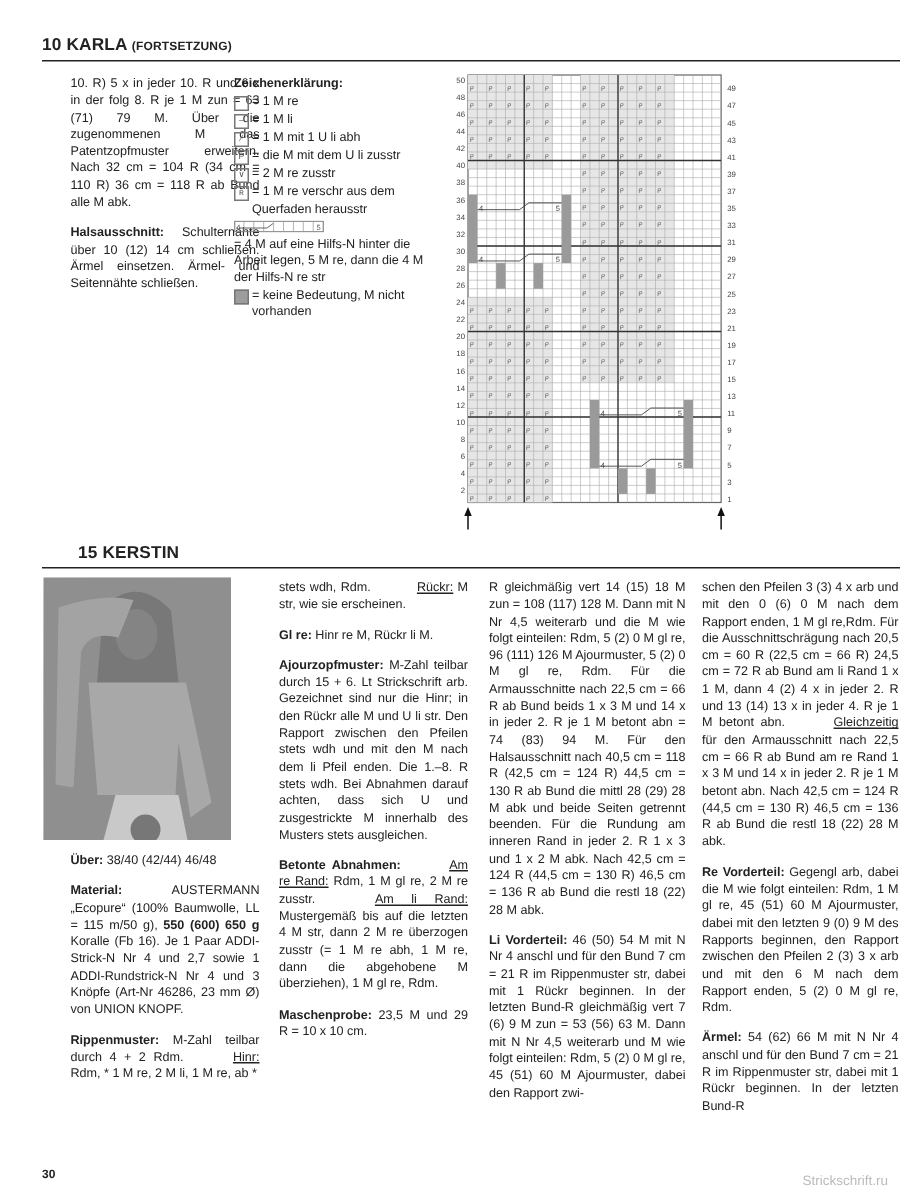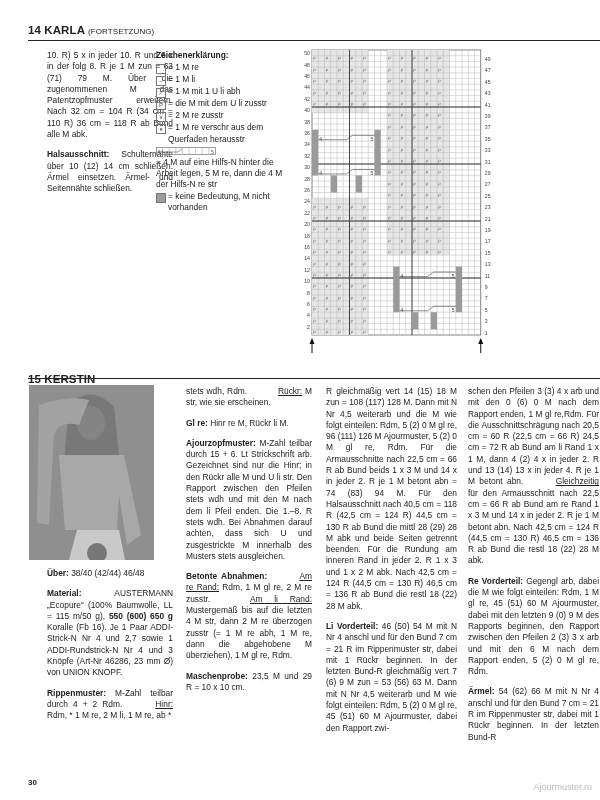--- a/index.html
+++ b/index.html
@@ -1,39 +1,39 @@
 <!DOCTYPE html>
 <html><head>
 <meta charset="utf-8">
 <style>
   html,body{margin:0;padding:0;background:#fff;}
   body{width:600px;height:800px;position:relative;overflow:hidden;font-family:"Liberation Sans",sans-serif;color:#222;}
   .hdr{position:absolute;left:28px;font-weight:bold;font-size:11.5px;letter-spacing:0.1px;}
-  .hdr small{font-size:8px;font-weight:normal;}
+  .hdr small{font-size:8px;font-weight:bold;}
   .rule{position:absolute;left:28px;right:0;height:0;border-top:1.4px solid #222;}
   .col{position:absolute;font-size:8.4px;line-height:11.3px;text-align:justify;margin-left:18px;}
   .col p{margin:0 0 9px 0;}
   .col b{font-weight:bold;}
   .col u{text-decoration:underline;padding-left:28px;}
   .legend{position:absolute;left:156px;top:50px;width:140px;font-size:8.4px;line-height:11.3px;}
   .legend .lt{font-weight:bold;margin-bottom:1px;}
   .lg-row{display:flex;}
   .lg-row .sym{display:inline-block;width:8px;height:8px;border:0.8px solid #777;margin:2px 2px 0 0;flex:none;font-size:6px;line-height:8px;text-align:center;color:#555;}
   .lg-row .txt{flex:1;}
   .cable{display:block;width:60px;height:8px;margin:2px 0;}
   .photo{position:absolute;left:29px;top:385px;width:125px;height:175px;background:linear-gradient(160deg,#9a9a9a,#7c7c7c 40%,#8d8d8d 70%,#6c6c6c);overflow:hidden;}
   .pagenum{position:absolute;left:28px;top:778px;font-size:8px;font-weight:bold;}
   .watermark{position:absolute;right:8px;top:782px;font-size:9px;color:#bbb;}
   #chart{position:absolute;left:300px;top:44px;}
 </style>
 </head>
 <body>
 
 <div class="hdr" style="top:24px;">
-  <span>14 KARLA</span>
+  <span>10 KARLA</span>
   <small>(FORTSETZUNG)</small>
 </div>
 <div class="rule" style="top:40px;"></div>
 
 <div class="col" style="left:29px;top:50px;width:126px;">
   <p>10. R) 5 x in jeder 10. R und 6 x in der folg 8. R je 1 M zun = 63 (71) 79 M. Über die zugenommenen M das Patentzopfmuster erweitern. Nach 32 cm = 104 R (34 cm = 110 R) 36 cm = 118 R ab Bund alle M abk.</p>
   <p><b>Halsausschnitt:</b><span> Schulternähte über 10 (12) 14 cm schließen. Ärmel einsetzen. Ärmel- und Seitennähte schließen.</span></p>
 </div>
 
 <div class="legend">
@@ -494,21 +494,21 @@
     <text x="184.75" y="51.099999999999994" font-size="5.2" fill="#444" font-family="Liberation Sans, sans-serif">43</text>
     <text x="184.75" y="39.69999999999999" font-size="5.2" fill="#444" font-family="Liberation Sans, sans-serif">45</text>
     <text x="184.75" y="28.30000000000001" font-size="5.2" fill="#444" font-family="Liberation Sans, sans-serif">47</text>
     <text x="184.75" y="16.899999999999977" font-size="5.2" fill="#444" font-family="Liberation Sans, sans-serif">49</text>
     <line x1="12" y1="309" x2="12" y2="296" stroke="#111" stroke-width="1"></line>
     <path d="M9.5 300 L12 294 L14.5 300 Z" fill="#111"></path>
     <line x1="180.75" y1="309" x2="180.75" y2="296" stroke="#111" stroke-width="1"></line>
     <path d="M178.25 300 L180.75 294 L183.25 300 Z" fill="#111"></path>
   </svg>
 
-<div class="hdr" style="top:373px;">
+<div class="hdr" style="top:363px;margin-left:24px;">
   <span>15 KERSTIN</span>
 </div>
 <div class="rule" style="top:378px;"></div>
 
 <div class="photo">
   <svg width="125" height="175">
     <rect x="0" y="0" width="125" height="175" fill="#8f8f8f"></rect>
     <ellipse cx="62" cy="38" rx="14" ry="17" fill="#b7b7b7"></ellipse>
     <path d="M40 20 Q62 -2 85 22 L92 90 L34 90 Z" fill="#6e6e6e" opacity="0.7"></path>
     <path d="M10 20 Q40 10 60 15 L50 40 Q30 35 25 50 L20 140 L8 138 Z" fill="#a3a3a3"></path>
@@ -537,13 +537,13 @@
   <p><b>Li Vorderteil:</b><span> 46 (50) 54 M mit N Nr 4 anschl und für den Bund 7 cm = 21 R im Rippenmuster str, dabei mit 1 Rückr beginnen. In der letzten Bund-R gleichmäßig vert 7 (6) 9 M zun = 53 (56) 63 M. Dann mit N Nr 4,5 weiterarb und M wie folgt einteilen: Rdm, 5 (2) 0 M gl re, 45 (51) 60 M Ajourmuster, dabei den Rapport zwi-</span></p>
 </div>
 
 <div class="col" style="left:450px;top:386px;width:131px;">
   <p><span>schen den Pfeilen 3 (3) 4 x arb und mit den 0 (6) 0 M nach dem Rapport enden, 1 M gl re,Rdm. Für die Ausschnittschrägung nach 20,5 cm = 60 R (22,5 cm = 66 R) 24,5 cm = 72 R ab Bund am li Rand 1 x 1 M, dann 4 (2) 4 x in jeder 2. R und 13 (14) 13 x in jeder 4. R je 1 M betont abn. </span><u>Gleichzeitig</u><span> für den Armausschnitt nach 22,5 cm = 66 R ab Bund am re Rand 1 x 3 M und 14 x in jeder 2. R je 1 M betont abn. Nach 42,5 cm = 124 R (44,5 cm = 130 R) 46,5 cm = 136 R ab Bund die restl 18 (22) 28 M abk.</span></p>
   <p><b>Re Vorderteil:</b><span> Gegengl arb, dabei die M wie folgt einteilen: Rdm, 1 M gl re, 45 (51) 60 M Ajourmuster, dabei mit den letzten 9 (0) 9 M des Rapports beginnen, den Rapport zwischen den Pfeilen 2 (3) 3 x arb und mit den 6 M nach dem Rapport enden, 5 (2) 0 M gl re, Rdm.</span></p>
   <p><b>Ärmel:</b><span> 54 (62) 66 M mit N Nr 4 anschl und für den Bund 7 cm = 21 R im Rippenmuster str, dabei mit 1 Rückr beginnen. In der letzten Bund-R</span></p>
 </div>
 
 <div class="pagenum">30</div>
-<div class="watermark">Ajourmuster.ru</div>
+<div class="watermark">Strickschrift.ru</div>
 
 </body></html>

